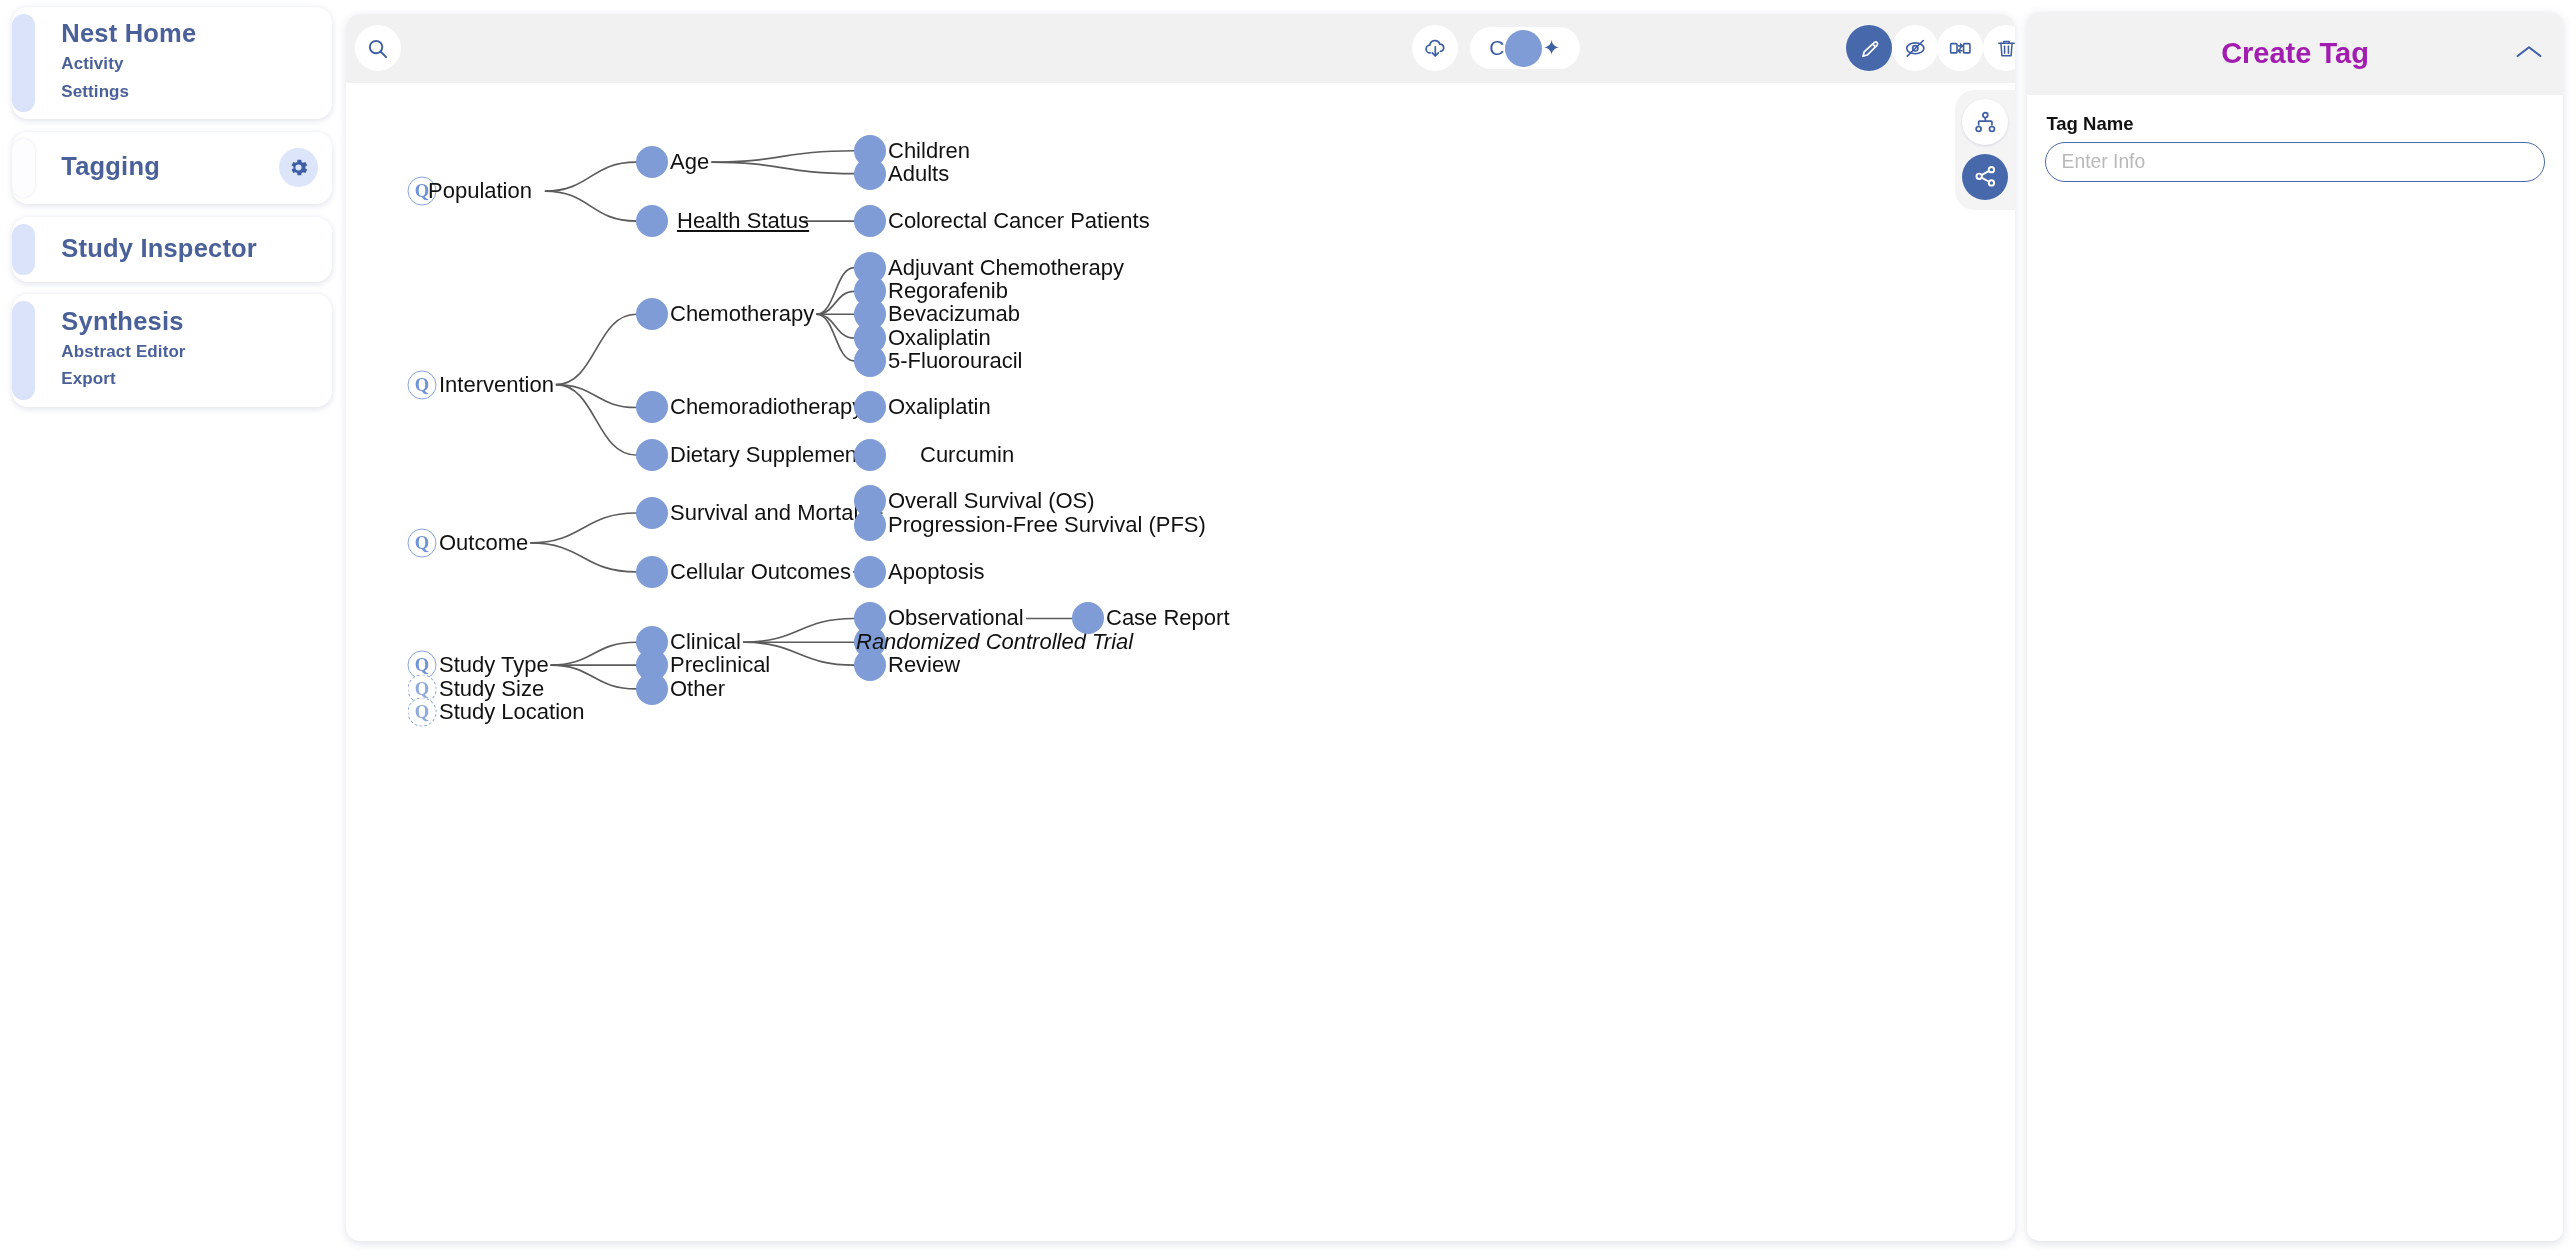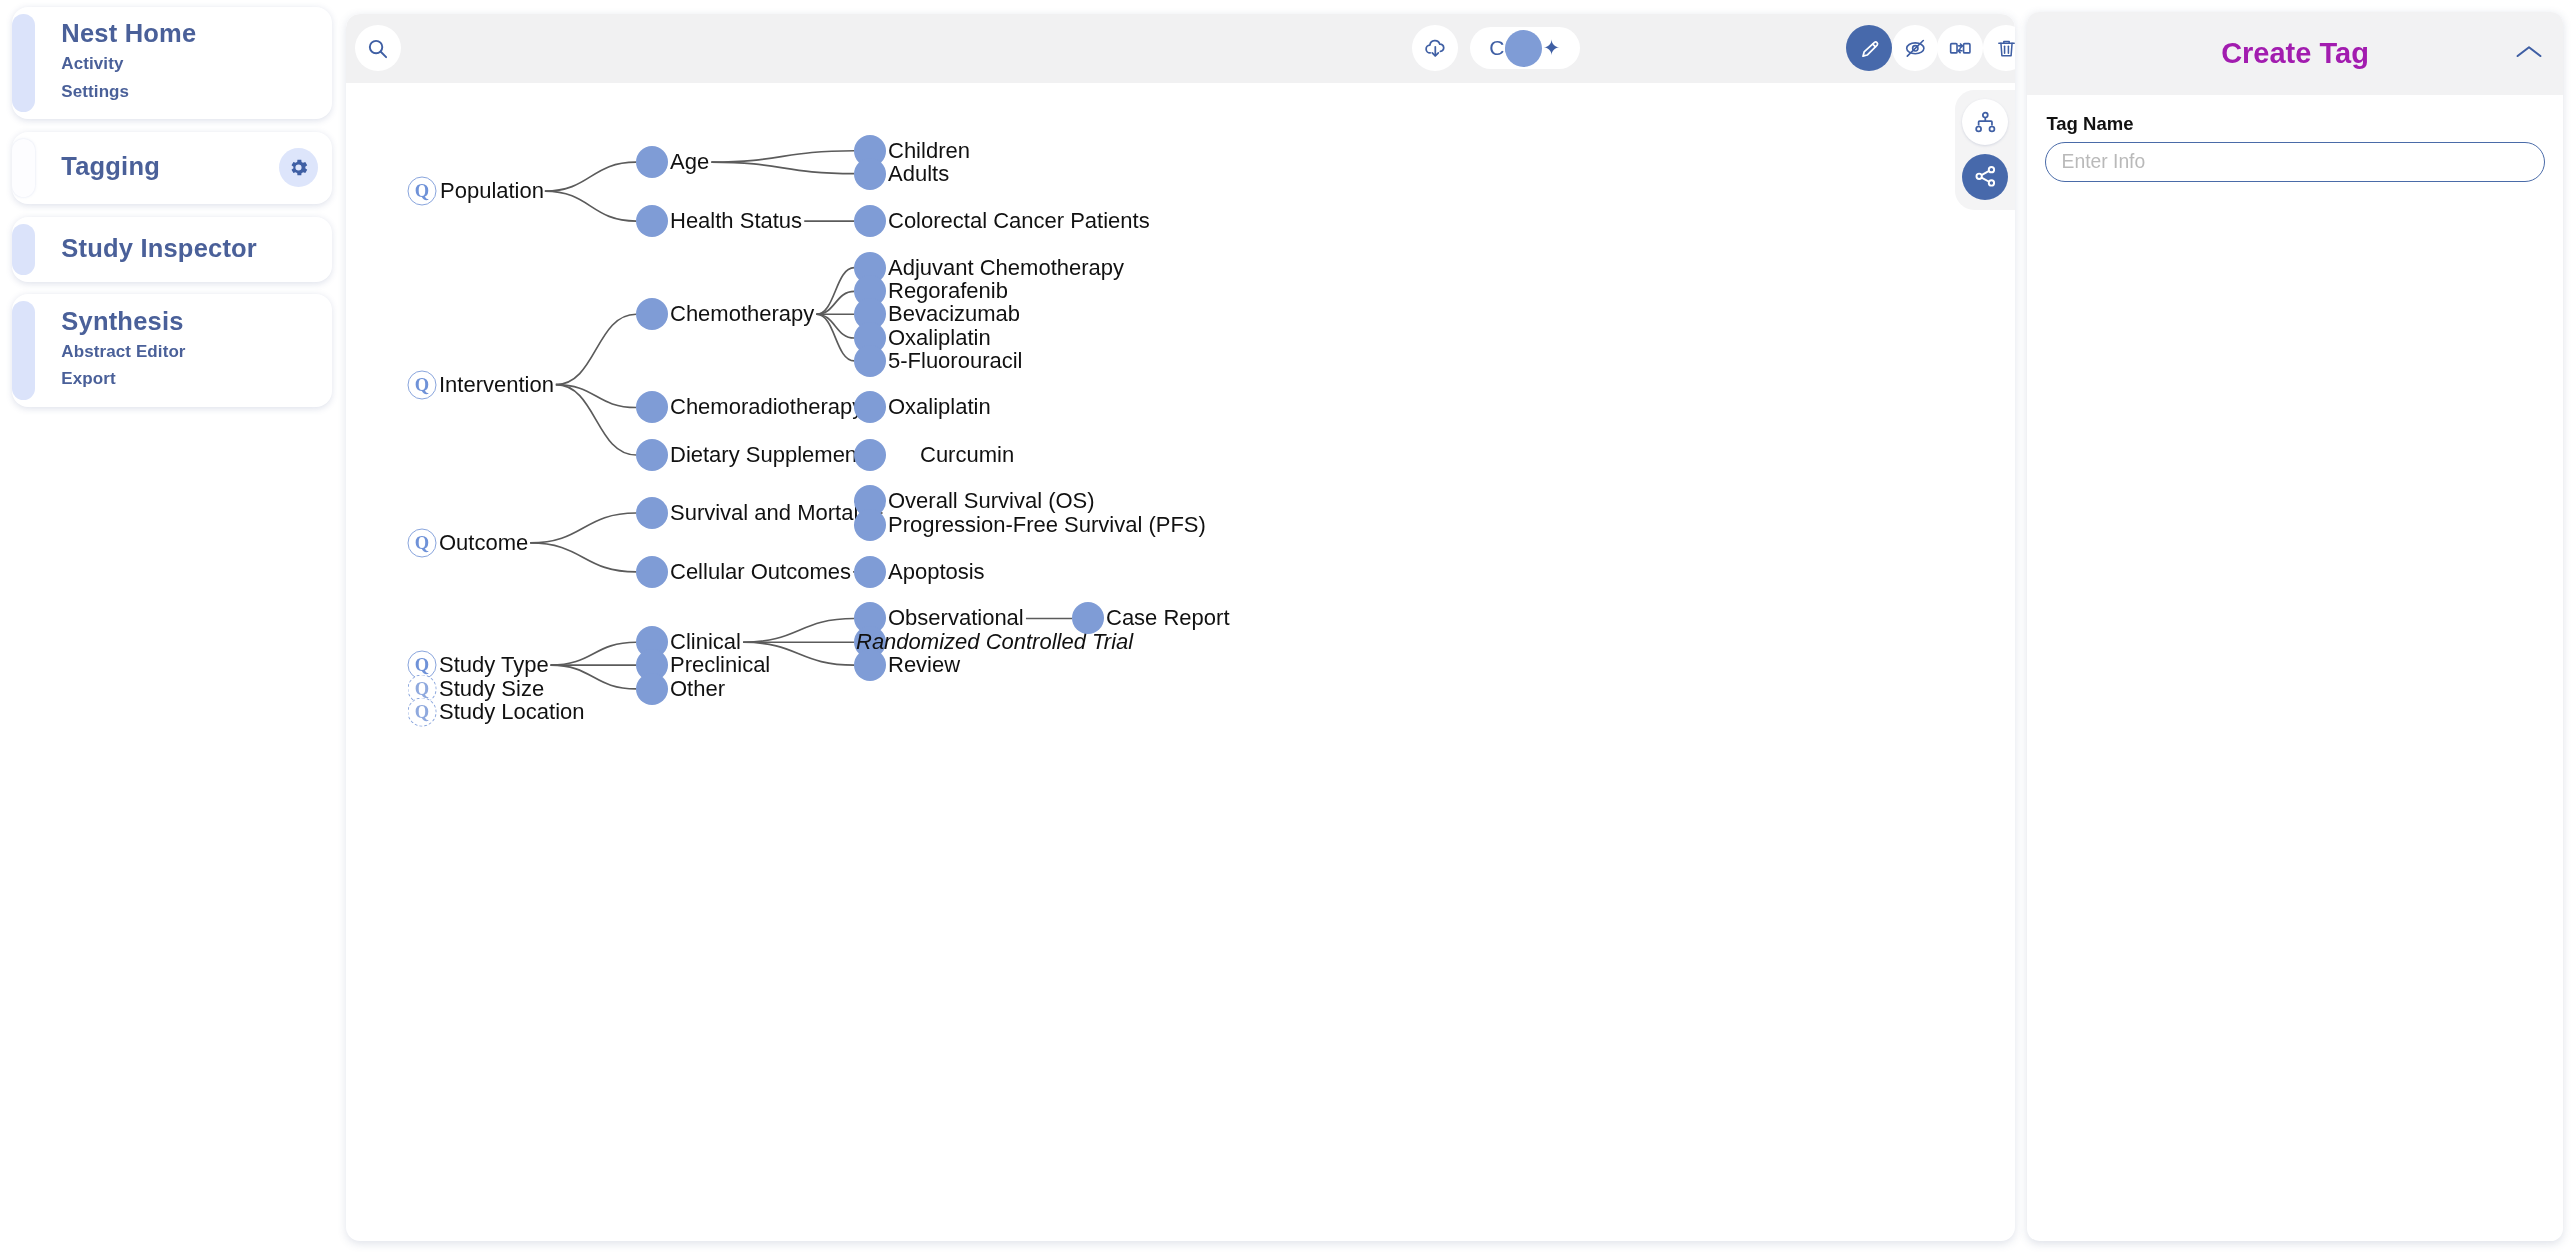--- a/index.html
+++ b/index.html
@@ -334,35 +334,35 @@
           <path d="M 609.984375 489 C 593.9921875 489, 593.9921875 476, 578 476" fill="none" stroke="#5b5b5b" stroke-width="1.9"></path>
           <path d="M 609.984375 489 C 593.9921875 489, 593.9921875 503, 578 503" fill="none" stroke="#5b5b5b" stroke-width="1.9"></path>
           <path d="M 576.640625 556 C 577.3203125 556, 577.3203125 556, 578 556" fill="none" stroke="#5b5b5b" stroke-width="1.9"></path>
           <path d="M 451.59375 636 C 514.796875 636, 514.796875 609, 578 609" fill="none" stroke="#5b5b5b" stroke-width="1.9"></path>
           <path d="M 451.59375 636 C 514.796875 636, 514.796875 636, 578 636" fill="none" stroke="#5b5b5b" stroke-width="1.9"></path>
           <path d="M 451.59375 636 C 514.796875 636, 514.796875 662, 578 662" fill="none" stroke="#5b5b5b" stroke-width="1.9"></path>
           <path d="M 773.25 609 C 799.625 609, 799.625 609, 826 609" fill="none" stroke="#5b5b5b" stroke-width="1.9"></path>
         </svg>
       <div id="nodes-layer">
           <div class="qnode solid" style="left: 76px; top: 108px;">Q</div>
-          <div class="glabel" style="left: 94px; top: 108px;">Population</div>
+          <div class="glabel" style="left: 82px; top: 108px;">Population</div>
           <div class="qnode solid" style="left: 76px; top: 302px;">Q</div>
           <div class="glabel" style="left: 93px; top: 302px;">Intervention</div>
           <div class="qnode solid" style="left: 76px; top: 460px;">Q</div>
           <div class="glabel" style="left: 93px; top: 460px;">Outcome</div>
           <div class="qnode solid" style="left: 76px; top: 582px;">Q</div>
           <div class="glabel" style="left: 93px; top: 582px;">Study Type</div>
           <div class="qnode dashed" style="left: 76px; top: 606px;">Q</div>
           <div class="glabel" style="left: 93px; top: 606px;">Study Size</div>
           <div class="qnode dashed" style="left: 76px; top: 629px;">Q</div>
           <div class="glabel" style="left: 93px; top: 629px;">Study Location</div>
           <div class="gnode" style="width: 32px; height: 32px; left: 306px; top: 79px; background: rgb(127, 156, 214);"></div>
           <div class="glabel" style="left: 324px; top: 79px; text-align: right;">Age</div>
           <div class="gnode" style="width: 32px; height: 32px; left: 306px; top: 138px; background: rgb(127, 156, 214);"></div>
-          <div class="glabel" style="left: 324px; top: 138px;">Health Status</div>
+          <div class="glabel" style="left: 331px; top: 138px; text-decoration: underline;">Health Status</div>
           <div class="gnode" style="width: 32px; height: 32px; left: 306px; top: 231px; background: rgb(127, 156, 214);"></div>
           <div class="glabel" style="left: 324px; top: 231px;">Chemotherapy</div>
           <div class="gnode" style="width: 32px; height: 32px; left: 306px; top: 324px; background: rgb(127, 156, 214);"></div>
           <div class="glabel" style="left: 324px; top: 324px;">Chemoradiotherapy</div>
           <div class="gnode" style="width: 32px; height: 32px; left: 306px; top: 372px; background: rgb(127, 156, 214);"></div>
           <div class="glabel" style="left: 324px; top: 372px;">Dietary Supplements</div>
           <div class="gnode" style="width: 32px; height: 32px; left: 306px; top: 430px; background: rgb(127, 156, 214);"></div>
           <div class="glabel" style="left: 324px; top: 430px;">Survival and Mortality</div>
           <div class="gnode" style="width: 32px; height: 32px; left: 306px; top: 489px; background: rgb(127, 156, 214);"></div>
           <div class="glabel" style="left: 324px; top: 489px;">Cellular Outcomes</div>

